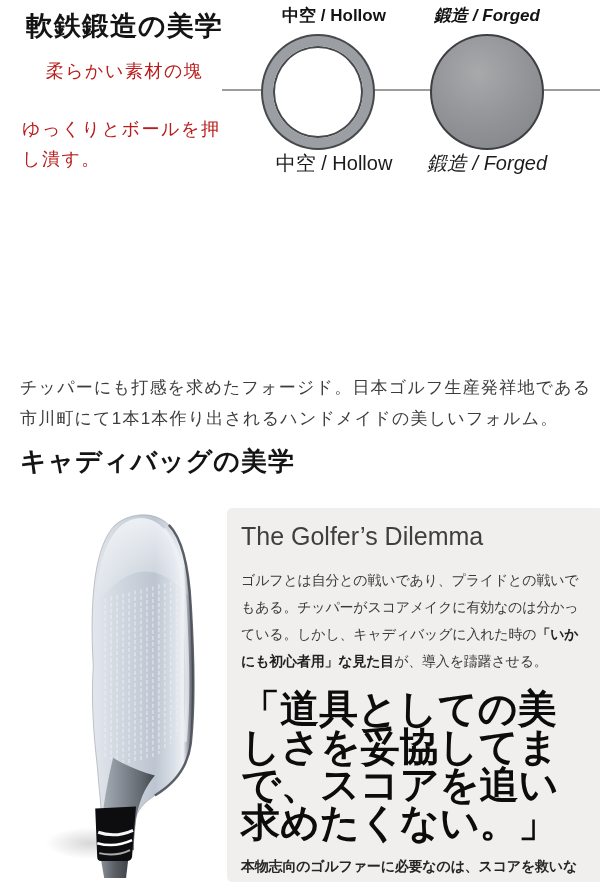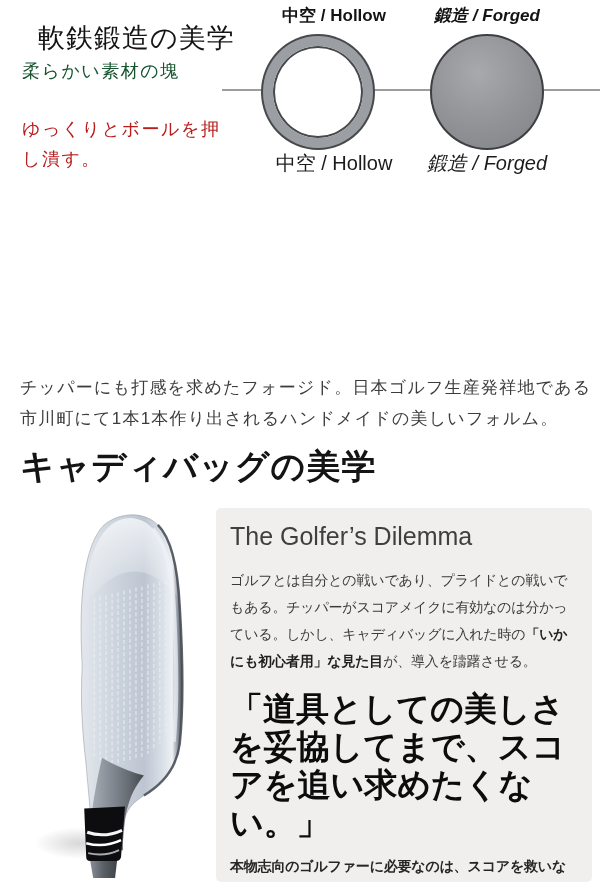--- a/index.html
+++ b/index.html
@@ -2,26 +2,26 @@
 <html><head>
 <meta charset="utf-8">
 <style>
   html,body{margin:0;padding:0;background:#fff;}
   .page{
     position:relative;width:600px;height:889px;background:#ffffff;overflow:hidden;
     font-family:"Liberation Sans","DejaVu Sans",sans-serif;color:#3a3a3a;
   }
   
   .main-title{
-    position:absolute;left:22px;top:4px;margin:16px;
-    font-size:27px;font-weight:400;color:#141414;letter-spacing:1px;
+    position:absolute;left:22px;top:4px;margin:4px;
+    font-size:27px;font-weight:700;color:#141414;letter-spacing:1px;
   }
   .intro-line1{
     position:absolute;left:22px;top:57px;width:205px;
-    font-size:18px;color:#14532d;letter-spacing:1.5px;line-height:28px;
+    font-size:18px;color:#b91c1c;letter-spacing:1.5px;line-height:28px;text-align:center;
   }
   .intro-line2{
     position:absolute;left:22px;top:114px;width:205px;
     font-size:18px;color:#b91c1c;letter-spacing:1.5px;line-height:30px;
   }
   .diagram{position:absolute;left:222px;top:0;width:378px;height:182px;}
   .axis-line{position:absolute;left:0;top:89px;width:378px;height:2px;background:#9d9d9d;}
   .dg-label{position:absolute;text-align:center;white-space:nowrap;}
   .dg-top{top:4px;font-size:17px;font-weight:700;color:#131313;}
   .dg-bottom{top:150px;font-size:20px;font-weight:400;color:#1b1b1b;}
@@ -41,39 +41,39 @@
   
   .para{
     position:absolute;left:20px;width:574px;margin:0;
     font-size:17px;line-height:31px;letter-spacing:1.2px;color:#3c3c3c;
   }
   .para1{top:199px;}
   .para2{top:372px;}
   
   .sub-title{
     position:absolute;left:20px;top:444px;margin:0;
-    font-size:34px;font-weight:700;color:#141414;letter-spacing:1px;
+    font-size:26px;font-weight:700;color:#141414;letter-spacing:1px;
   }
-  .bottom{position:absolute;left:4px;top:505px;width:497px;height:384px;}
+  .bottom{position:absolute;left:15px;top:505px;width:497px;height:384px;}
   .club-photo{position:absolute;left:28px;top:2px;width:190px;height:373px;background:#ffffff;}
   .card{
     position:absolute;left:212px;top:3px;width:376px;height:374px;box-sizing:border-box;
     background:#f0efee;border-radius:5px;padding:12px 14px 14px 14px;overflow:hidden;
   }
   .card-title{
     margin:2px 0 16px 0;font-size:25px;font-weight:400;color:#3f3f3f;letter-spacing:0;
   }
   .card-body{
     margin:0;font-size:14px;line-height:27px;color:#3a3a3a;letter-spacing:-0.2px;
   }
   .card-body b{font-weight:700;color:#1f1f1f;}
   .card-quote{
     margin:15px 0 12px 0;
     font-family:"Liberation Serif","DejaVu Serif",serif;
-    font-size:33px;line-height:38px;font-weight:700;color:#0c0c0c;letter-spacing:0;
+    font-size:39px;line-height:38px;font-weight:700;color:#0c0c0c;letter-spacing:0;
   }
   .card-footer{
     margin:0;font-size:14px;line-height:25px;font-weight:700;color:#262626;letter-spacing:-0.2px;
   }
 </style>
 </head>
 <body>
 
 <div class="page">
 

